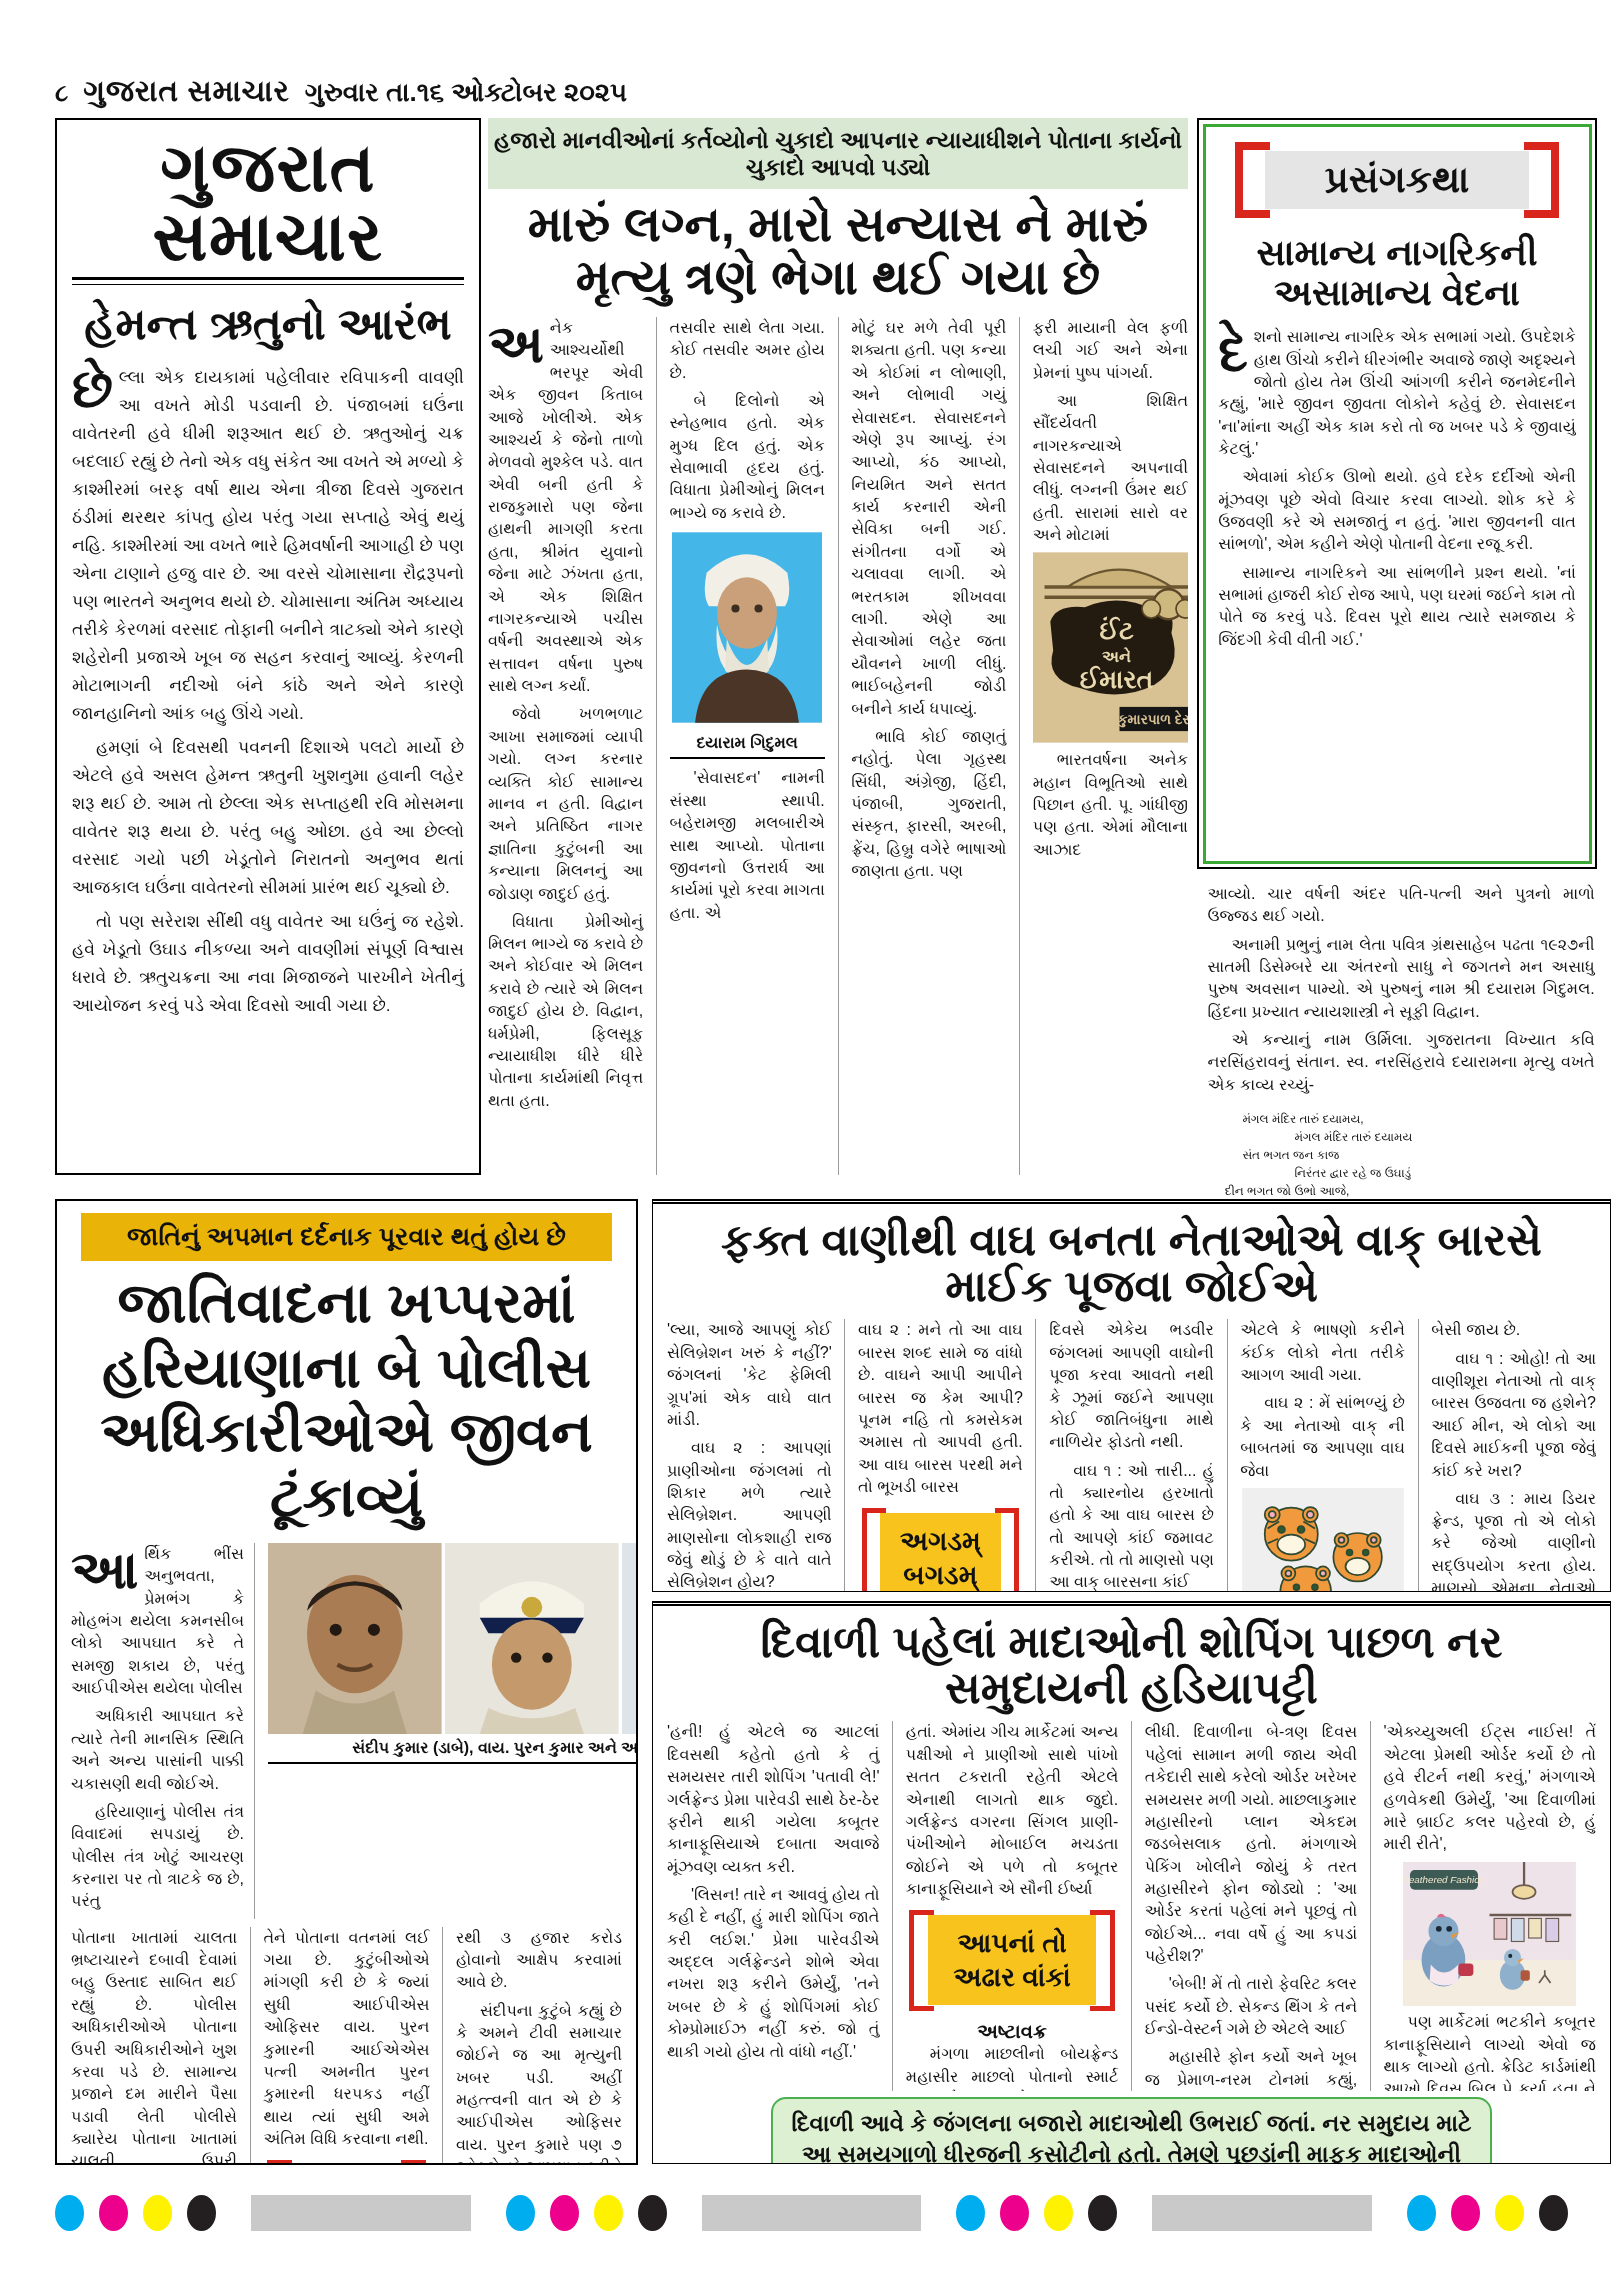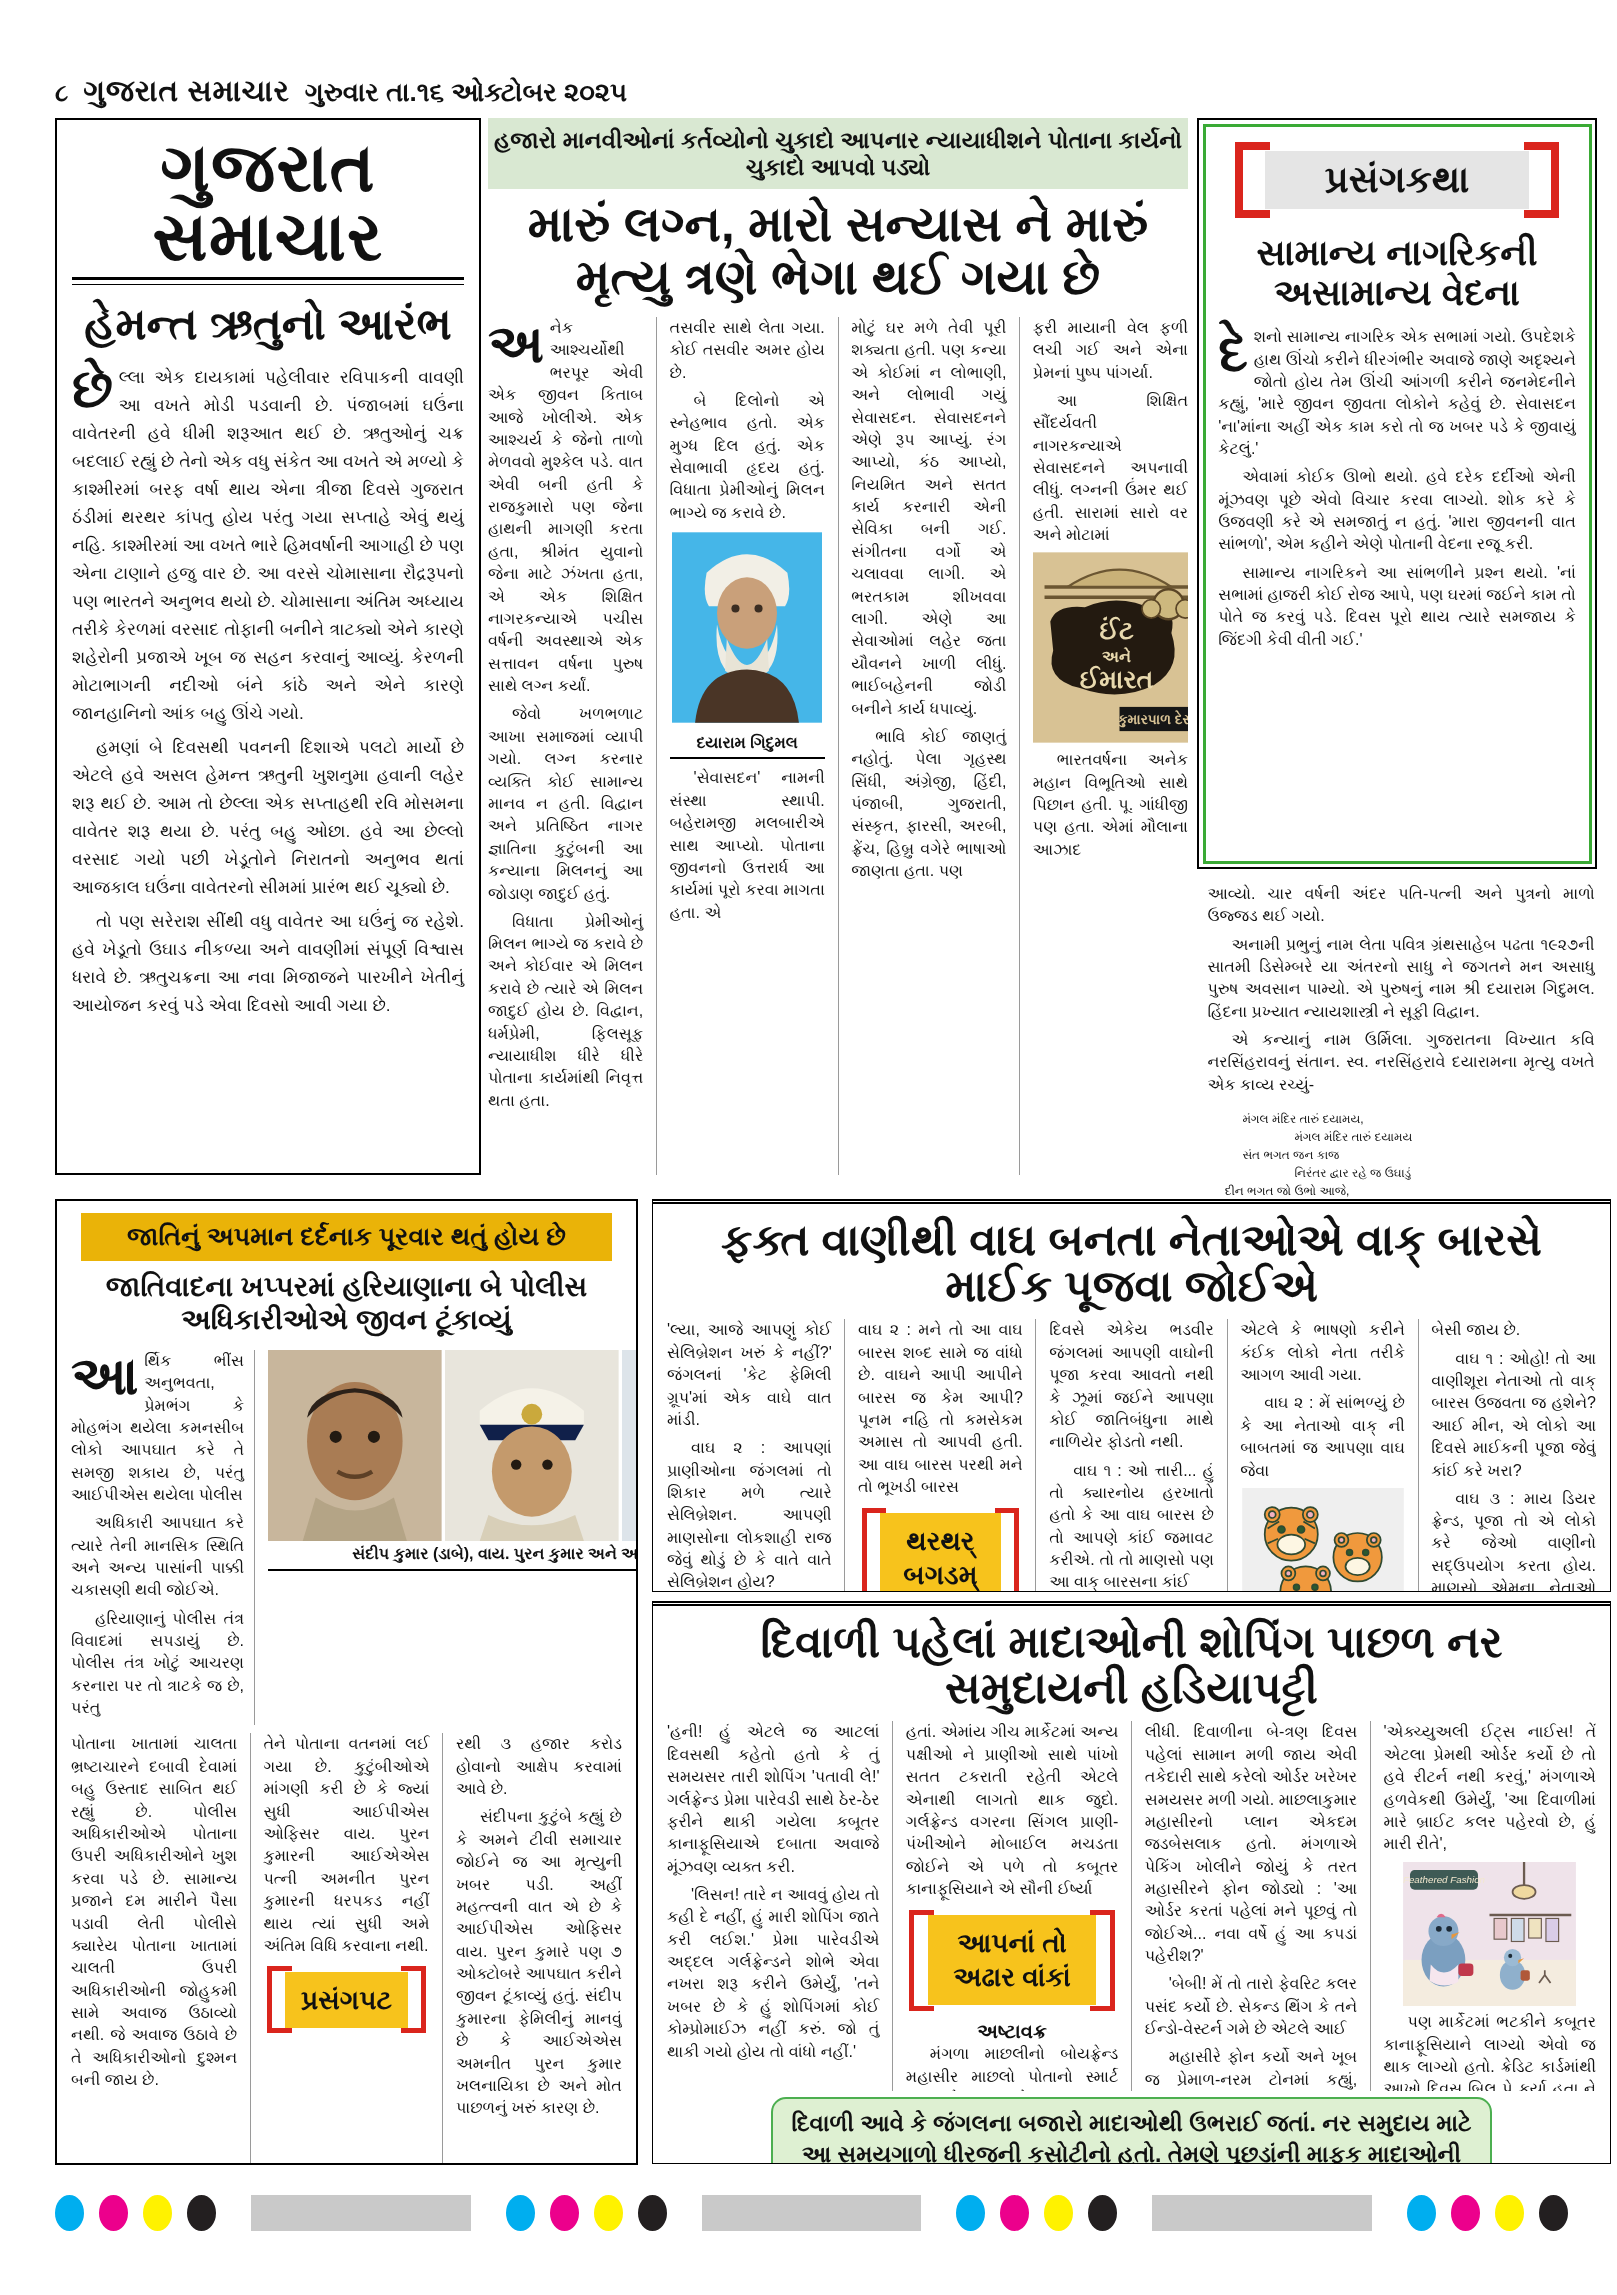--- a/index.html
+++ b/index.html
@@ -48,21 +48,21 @@
   .bracket-frame .br.l{left:0;border-right:none;}
   .bracket-frame .br.r{right:0;border-left:none;}
   .plaque{background:#e5e5e5;text-align:center;font-weight:bold;padding:8px 4.6px;position:relative;z-index:1;margin:0 10.4px;}
   .plaque.big{font-size:37px;}
   .prasang-headline{font-size:36px;font-weight:bold;text-align:center;line-height:1.1;margin:5.8px 0 14px;}
   .right-tail{padding:14px 2.3px 0 10.4px;border-left:0;}
   
   .caste{position:absolute;left:55px;top:1199px;width:583px;height:966px;border:2.3px solid #000;
          box-sizing:border-box;padding:11.6px 14px;overflow:hidden;}
   .kicker-cream{background:#eab308;font-size:25.4px;font-weight:bold;text-align:center;padding:9.2px 5.8px;margin:0 10.4px 10.4px;}
-  .caste-headline{font-size:28px;font-weight:bold;text-align:center;line-height:1.15;margin:0 0 14px;}
+  .caste-headline{font-size:56px;font-weight:bold;text-align:center;line-height:1.15;margin:0 0 14px;}
   .caste-intro{display:flex;gap:12.7px;margin-bottom:8px;}
   .caste-intro .ltext{width:173px;flex:none;border-right:0.6px solid #9a9a9a;padding-right:10.4px;}
   .photos-strip{flex:1;}
   .photos-row{display:flex;gap:3.5px;height:191px;}
   .photos-row svg{flex:1;height:100%;}
   
   .boxed{position:absolute;left:652px;width:959px;border:1.7px solid #000;border-top:5.8px double #000;
          box-sizing:border-box;padding:8px 14px;overflow:hidden;background:#fff;}
   .tiger-art{top:1199px;height:393px;}
   .shop-art{top:1601px;height:563px;}
@@ -266,21 +266,21 @@
       <div class="col">
         <p class="noindent">'લ્યા, આજે આપણું કોઈ સેલિબ્રેશન ખરું કે નહીં?' જંગલનાં 'કેટ ફેમિલી ગ્રૂપ'માં એક વાઘે વાત માંડી.</p>
         <p>વાઘ ૨ : આપણાં પ્રાણીઓના જંગલમાં તો શિકાર મળે ત્યારે સેલિબ્રેશન. આપણી માણસોના લોકશાહી રાજ જેવું થોડું છે કે વાતે વાતે સેલિબ્રેશન હોય?</p>
 
       </div>
       <div class="col">
         <p class="noindent">વાઘ ૨ : મને તો આ વાઘ બારસ શબ્દ સામે જ વાંધો છે. વાઘને આપી આપીને બારસ જ કેમ આપી? પૂનમ નહિ તો કમસેકમ અમાસ તો આપવી હતી. આ વાઘ બારસ પરથી મને તો ભૂખડી બારસ</p>
         <div class="mini-frame">
           <div class="br l"></div>
           <div class="br r"></div>
-          <div class="mini-plaque">થરથર્ બગડમ્</div>
+          <div class="mini-plaque">અગડમ્ બગડમ્</div>
         </div>
 
       </div>
       <div class="col">
         <p class="noindent">દિવસે એકેય ભડવીર જંગલમાં આપણી વાઘોની પૂજા કરવા આવતો નથી કે ઝૂમાં જઈને આપણા કોઈ જાતિબંધુના માથે નાળિયેર ફોડતો નથી.</p>
         <p>વાઘ ૧ : ઓ ત્તારી... હું તો ક્યારનોય હરખાતો હતો કે આ વાઘ બારસ છે તો આપણે કાંઈ જમાવટ કરીએ. તો તો માણસો પણ આ વાક્ બારસના કાંઈ</p>
 
       </div>
       <div class="col">
         <p class="noindent">એટલે કે ભાષણો કરીને કંઈક લોકો નેતા તરીકે આગળ આવી ગયા.</p>

